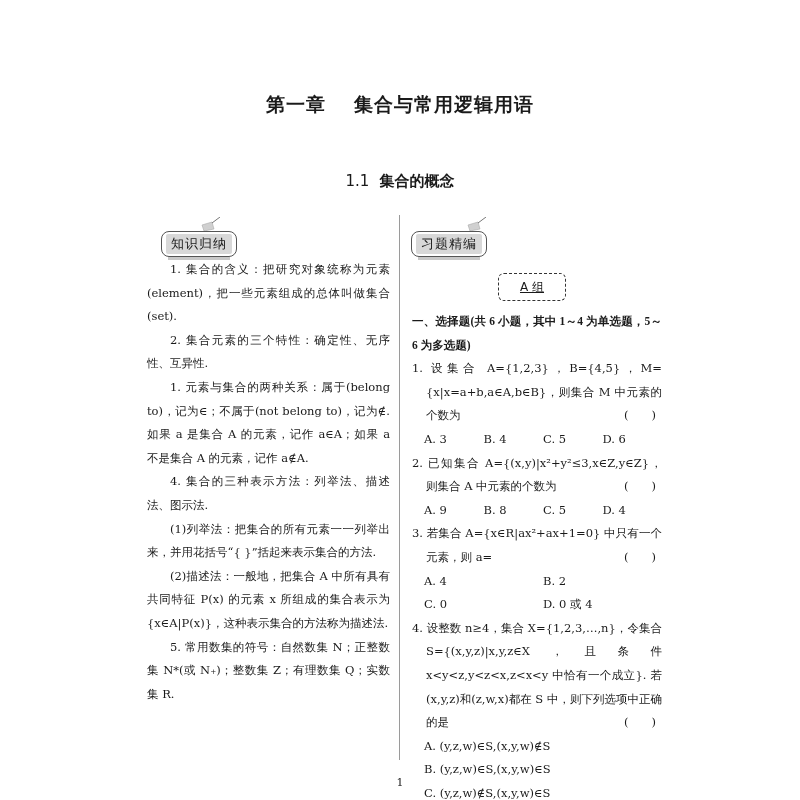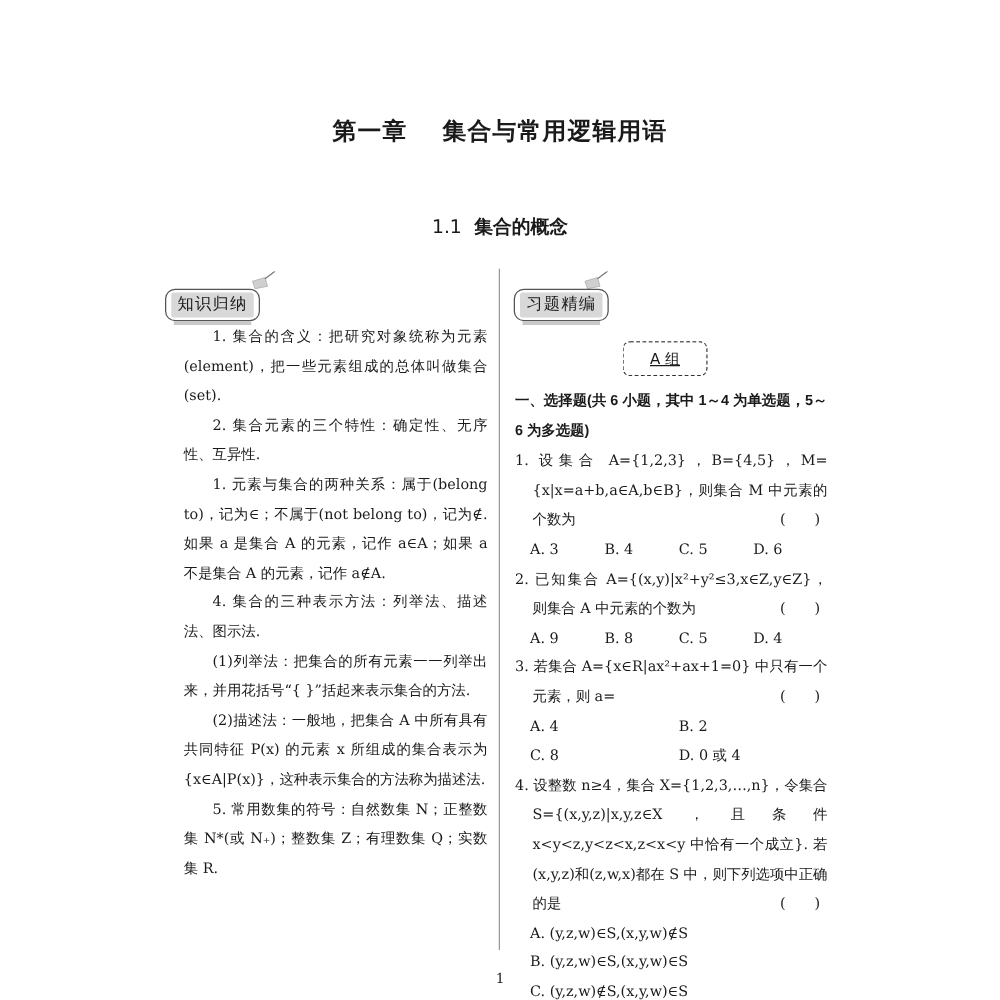--- a/index.html
+++ b/index.html
@@ -20,21 +20,21 @@
          border-radius: 2px; }
   .label-box .shadow { position: absolute; left: 6px; right: 6px; bottom: -4px; height: 3px; background: #c8c8c8; }
   .flag { position: absolute; width: 22px; height: 16px; }
 
   .col { position: absolute; font-size: 11.5px; line-height: 23.6px; }
   .col-left { left: 147px; top: 258px; width: 243px; }
   .col-right { left: 412px; top: 310px; width: 250px; }
   p { margin: 0; text-align: justify; }
   .ind { text-indent: 2em; }
   .subhead { font-family: "DejaVu Sans", "Liberation Sans", sans-serif; font-weight: bold; font-size: 11px; padding-left: 28px; }
-  .q-head { font-family: Liberation Sans, sans-serif; font-weight: bold; font-size: 11.5px; }
+  .q-head { font-family: Liberation Serif, serif; font-weight: bold; font-size: 11.5px; }
   .q { padding-left: 14px; text-indent: -14px; }
   .paren { float: right; margin-right: 6px; }
   .opts { display: flex; padding-left: 12px; }
   .opts span { flex: 1; }
   .opts2 span { flex: 0 0 50%; }
   .choice { padding-left: 12px; }
   .group-box { position: absolute; left: 498px; top: 273px; width: 68px; height: 28px;
          border: 1.5px dashed #333; border-radius: 6px; box-sizing: border-box;
          text-align: center; line-height: 26px; font-family: "DejaVu Sans", "Liberation Sans", sans-serif; font-size: 12px; text-decoration: underline; }
   .page-num { position: absolute; top: 776px; left: 0; width: 800px; text-align: center; font-size: 11px; }
@@ -49,21 +49,21 @@
 <div class="section-title">
   <span class="num">1.1</span><span>集合的概念</span>
 </div>
 
 <div class="divider"></div>
 
 <svg class="flag" style="left:200px;top:217px;" viewBox="0 0 22 16">
   <path d="M2 8 L12 5 L14 12 L4 14 Z" fill="#d0d0d0" stroke="#aaa" stroke-width="0.6"></path>
   <line x1="12" y1="6" x2="20" y2="0" stroke="#777" stroke-width="1"></line>
 </svg>
-<div class="label-box" style="left:132px;top:231px;">
+<div class="label-box" style="left:161px;top:231px;">
   <div class="inner">知识归纳</div>
   <div class="shadow"></div>
 </div>
 
 <svg class="flag" style="left:466px;top:217px;" viewBox="0 0 22 16">
   <path d="M2 8 L12 5 L14 12 L4 14 Z" fill="#d0d0d0" stroke="#aaa" stroke-width="0.6"></path>
   <line x1="12" y1="6" x2="20" y2="0" stroke="#777" stroke-width="1"></line>
 </svg>
 <div class="label-box" style="left:411px;top:231px;">
   <div class="inner">习题精编</div>
@@ -105,21 +105,21 @@
     </div>
   </div>
 
   <div>
     <p class="q"><span>3. 若集合 A={x∈R|ax²+ax+1=0} 中只有一个元素，则 a=</span><span class="paren">(　　)</span></p>
     <div class="opts opts2">
       <span>A. 4</span>
       <span>B. 2</span>
     </div>
     <div class="opts opts2">
-      <span>C. 8</span>
+      <span>C. 0</span>
       <span>D. 0 或 4</span>
     </div>
   </div>
 
   <div>
     <p class="q"><span>4. 设整数 n≥4，集合 X={1,2,3,…,n}，令集合 S={(x,y,z)|x,y,z∈X，且条件 x&lt;y&lt;z,y&lt;z&lt;x,z&lt;x&lt;y 中恰有一个成立}. 若(x,y,z)和(z,w,x)都在 S 中，则下列选项中正确的是</span><span class="paren">(　　)</span></p>
     <p class="choice">A. (y,z,w)∈S,(x,y,w)∉S</p>
     <p class="choice">B. (y,z,w)∈S,(x,y,w)∈S</p>
     <p class="choice">C. (y,z,w)∉S,(x,y,w)∈S</p>
   </div>

